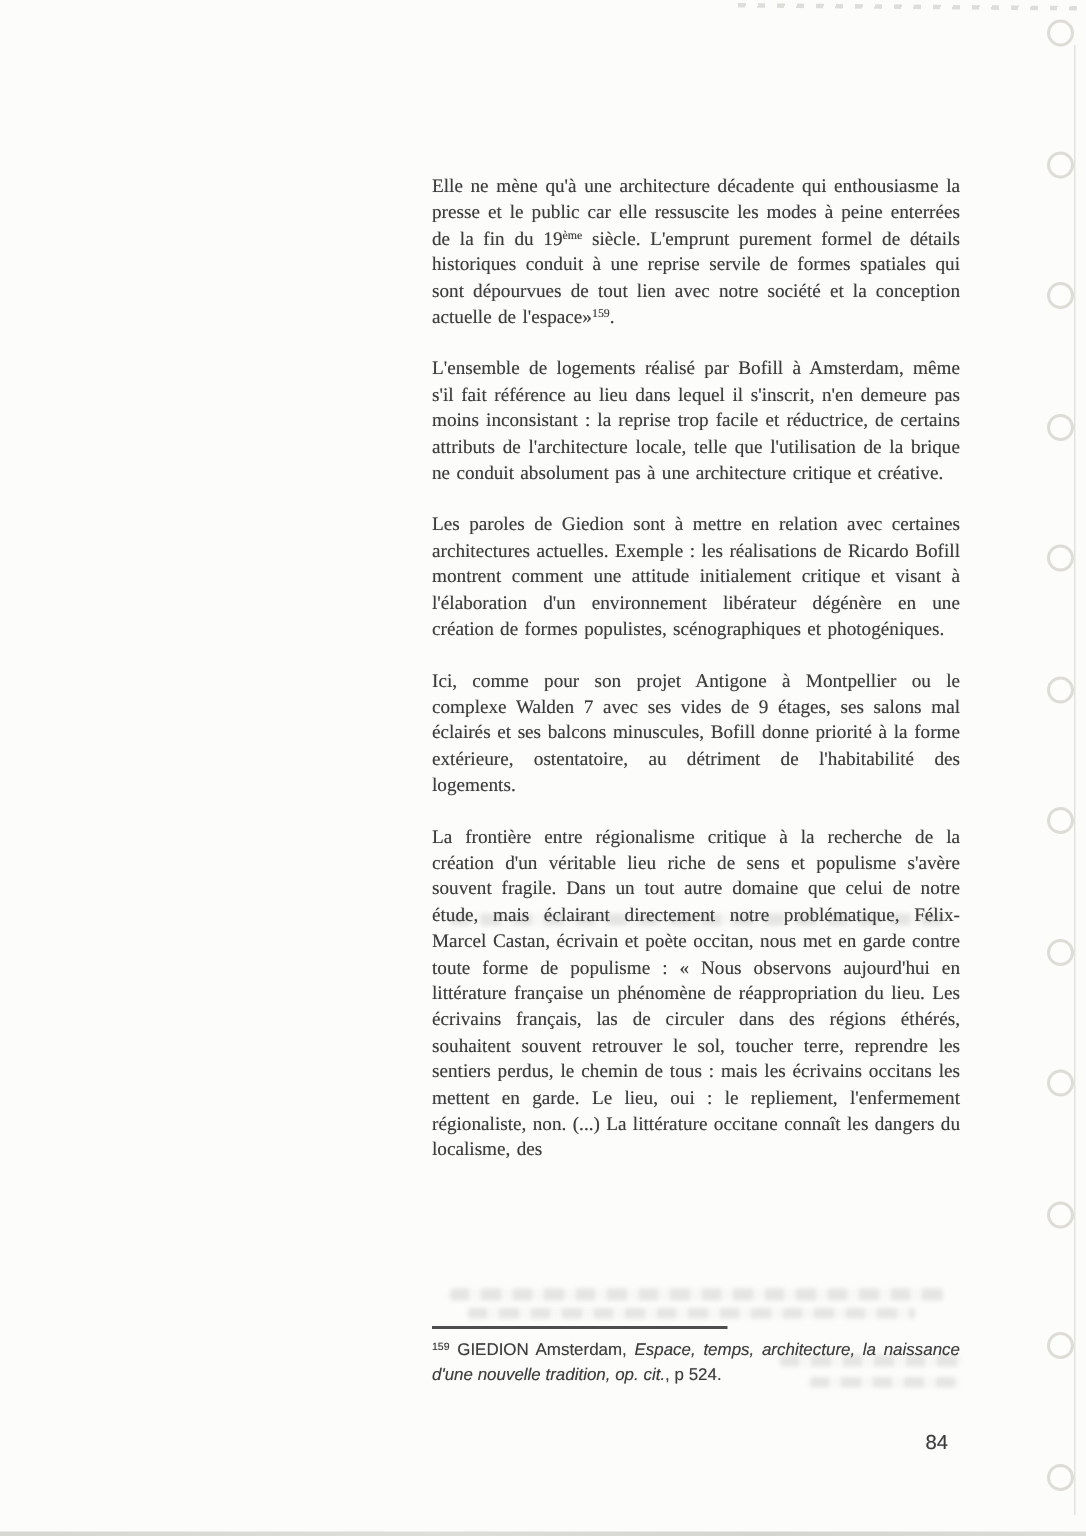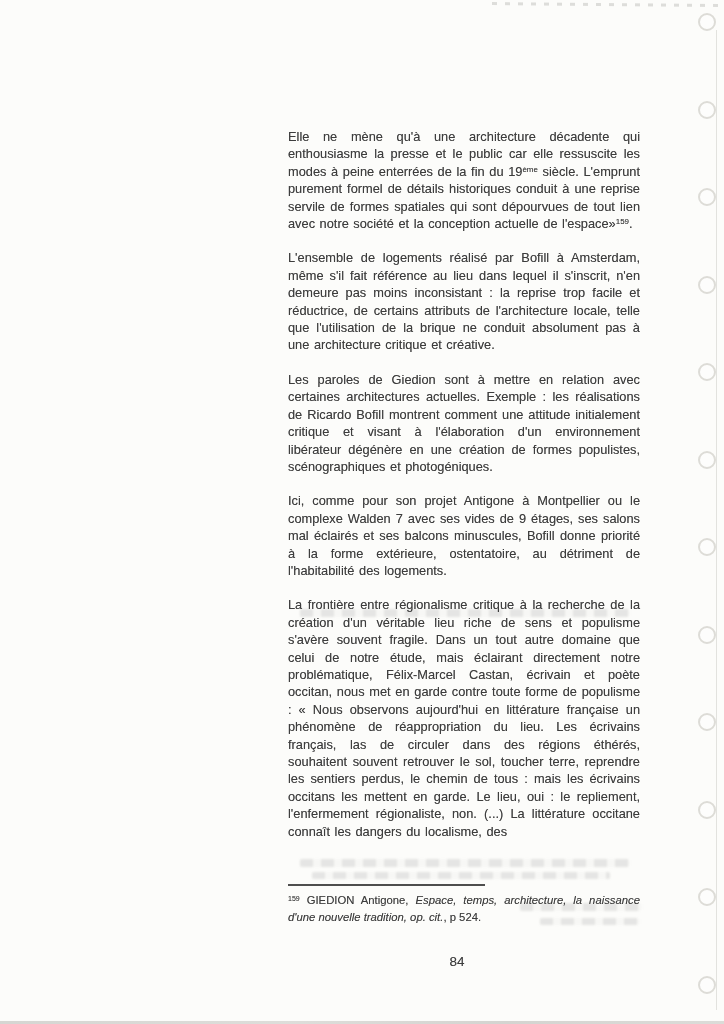--- a/index.html
+++ b/index.html
@@ -9,26 +9,27 @@
     height: 1024px;
     background: var(--paper, #fcfcfa);
     overflow: hidden;
     font-family: "Liberation Sans", "DejaVu Sans", sans-serif;
   }
 
   
   .text-column {
     position: absolute;
     left: 288px;
-    top: 128px;
+    top: 116px;
     width: 352px;
     color: var(--ink, #3d3d3d);
     font-size: 12.8px;
     line-height: 17.4px;
     text-shadow: 0 0 0.5px rgba(70,70,70,0.55);
+    font-family: Liberation Serif, serif;
   }
   .text-column p {
     margin: 0 0 17px 0;
     text-align: justify;
     text-align-last: left;
     word-spacing: 1px;
   }
   sup.sup {
     font-size: 0.62em;
     line-height: 0;
@@ -58,21 +59,21 @@
     text-align: justify;
     text-align-last: left;
   }
 
   
   .page-number {
     position: absolute;
     left: 282px;
     top: 954px;
     width: 350px;
-    text-align: center;
+    text-align: right;
     font-size: 13.5px;
     color: var(--ink, #3d3d3d);
     text-shadow: 0 0 0.5px rgba(70,70,70,0.5);
   }
 
   
   .binding-hole {
     position: absolute;
     width: 18px;
     height: 18px;
@@ -152,16 +153,16 @@
 <div class="text-column">
     <p><span>Elle ne mène qu'à une architecture décadente qui enthousiasme la presse et le public car elle ressuscite les modes à peine enterrées de la fin du 19</span><sup class="sup">ème</sup><span> siècle. L'emprunt purement formel de détails historiques conduit à une reprise servile de formes spatiales qui sont dépourvues de tout lien avec notre société et la conception actuelle de l'espace»</span><sup class="sup">159</sup><span>.</span></p>
     <p><span>L'ensemble de logements réalisé par Bofill à Amsterdam, même s'il fait référence au lieu dans lequel il s'inscrit, n'en demeure pas moins inconsistant : la reprise trop facile et réductrice, de certains attributs de l'architecture locale, telle que l'utilisation de la brique ne conduit absolument pas à une architecture critique et créative.</span></p>
     <p><span>Les paroles de Giedion sont à mettre en relation avec certaines architectures actuelles. Exemple : les réalisations de Ricardo Bofill montrent comment une attitude initialement critique et visant à l'élaboration d'un environnement libérateur dégénère en une création de formes populistes, scénographiques et photogéniques.</span></p>
     <p><span>Ici, comme pour son projet Antigone à Montpellier ou le complexe Walden 7 avec ses vides de 9 étages, ses salons mal éclairés et ses balcons minuscules, Bofill donne priorité à la forme extérieure, ostentatoire, au détriment de l'habitabilité des logements.</span></p>
     <p><span>La frontière entre régionalisme critique à la recherche de la création d'un véritable lieu riche de sens et populisme s'avère souvent fragile. Dans un tout autre domaine que celui de notre étude, mais éclairant directement notre problématique, Félix-Marcel Castan, écrivain et poète occitan, nous met en garde contre toute forme de populisme : « Nous observons aujourd'hui en littérature française un phénomène de réappropriation du lieu. Les écrivains français, las de circuler dans des régions éthérés, souhaitent souvent retrouver le sol, toucher terre, reprendre les sentiers perdus, le chemin de tous : mais les écrivains occitans les mettent en garde. Le lieu, oui : le repliement, l'enfermement régionaliste, non. (...) La littérature occitane connaît les dangers du localisme, des</span></p>
   </div>
 
 <div class="footnote">
   <div class="footnote-rule"></div>
-  <div class="footnote-body"><sup class="sup">159</sup><span> GIEDION Antigone, </span><i>Espace, temps, architecture, la naissance d'une nouvelle tradition, op. cit.</i><span>, p 524.</span></div>
+  <div class="footnote-body"><sup class="sup">159</sup><span> GIEDION Amsterdam, </span><i>Espace, temps, architecture, la naissance d'une nouvelle tradition, op. cit.</i><span>, p 524.</span></div>
 </div>
 
 <div class="page-number">84</div>
 
 </body></html>

